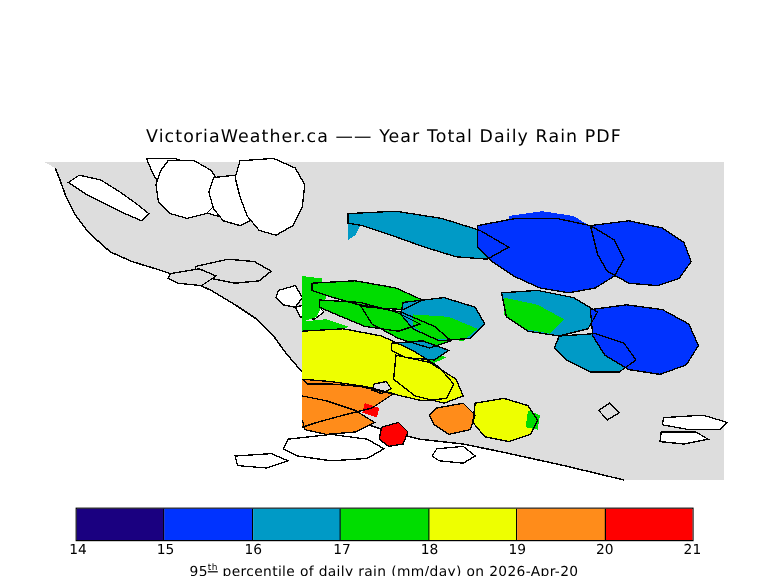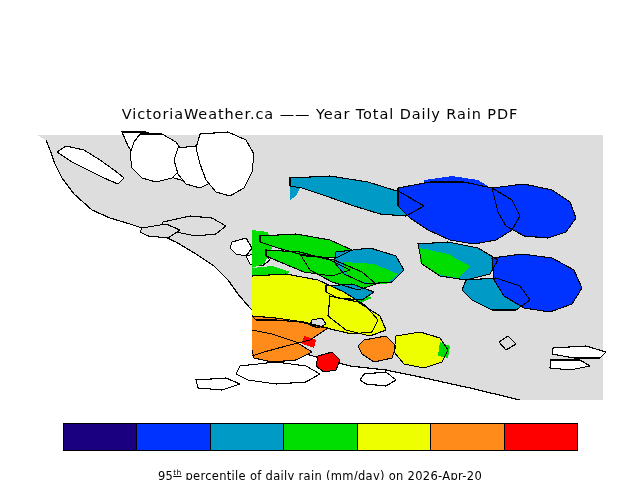--- a/index.html
+++ b/index.html
@@ -266,17 +266,27 @@
     <div class="cb-wrap">
       <div class="cb-seg" style="background:#1a0080"></div>
       <div class="cb-seg" style="background:#0033ff"></div>
       <div class="cb-seg" style="background:#009ac6"></div>
       <div class="cb-seg" style="background:#00dd00"></div>
       <div class="cb-seg" style="background:#eeff00"></div>
       <div class="cb-seg" style="background:#ff8c1a"></div>
       <div class="cb-seg" style="background:#ff0000"></div>
     </div>
 
+    <div class="cb-ticks">
+      <span class="cb-tick" style="left:65px">14</span>
+      <span class="cb-tick" style="left:138px">15</span>
+      <span class="cb-tick" style="left:211px">16</span>
+      <span class="cb-tick" style="left:285px">17</span>
+      <span class="cb-tick" style="left:358px">18</span>
+      <span class="cb-tick" style="left:431px">19</span>
+      <span class="cb-tick" style="left:504px">20</span>
+      <span class="cb-tick" style="left:577px">21</span>
+    </div>
 
     <div class="cb-caption"><span>95</span><sup>th</sup><span> percentile of daily rain (mm/day) on 2026-Apr-20</span></div>
   </div>
 
 </div>
 
 </body></html>

